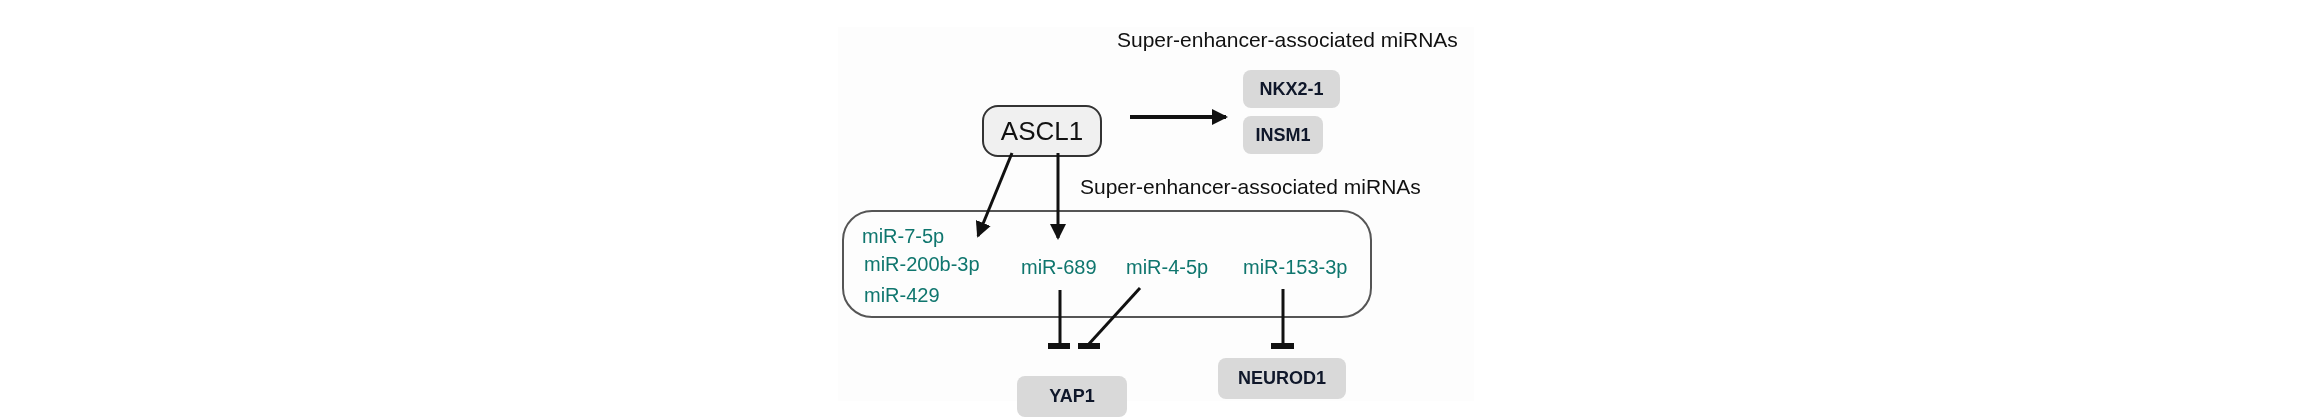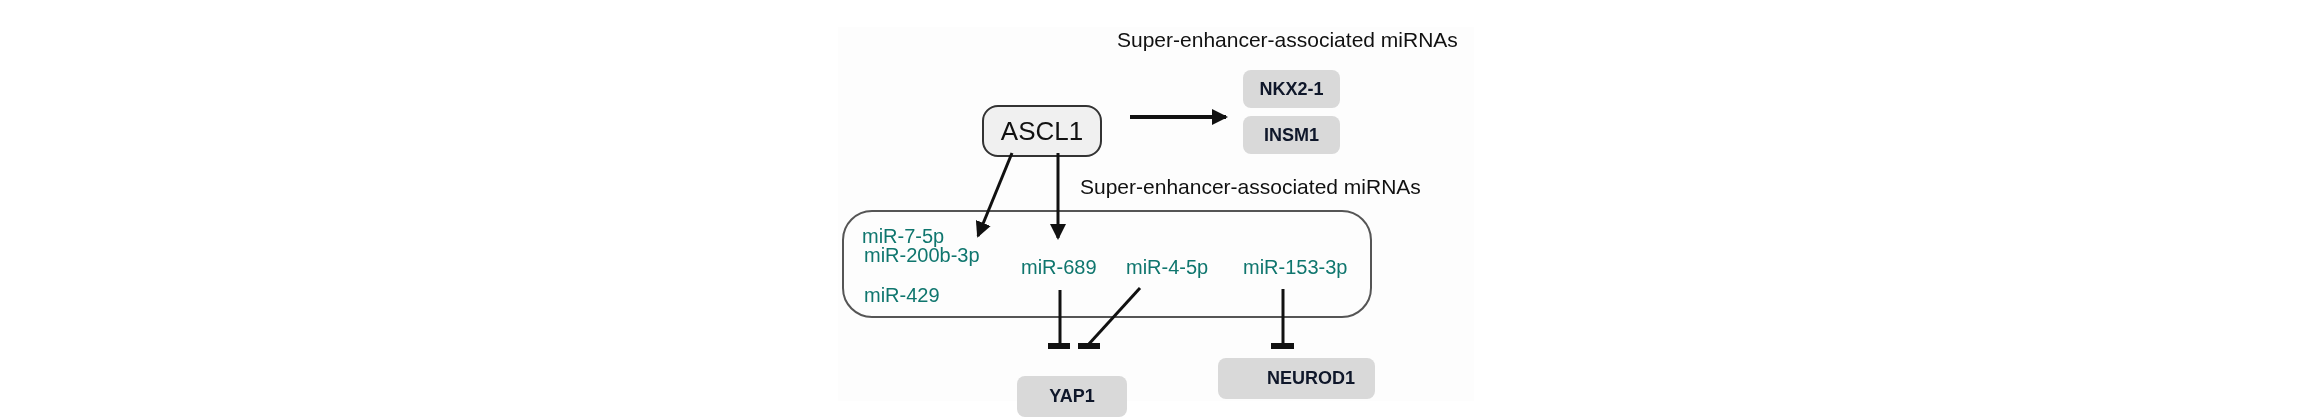--- a/index.html
+++ b/index.html
@@ -22,35 +22,35 @@
 </head>
 <body>
 
 <div class="panel"></div>
 
 <div class="label" style="left:1117px; top:28px;">Super-enhancer-associated miRNAs</div>
 
 <div class="tf-box">ASCL1</div>
 
 <div class="gene-box" style="left:1243px; top:70px; width:97px; height:38px;">NKX2-1</div>
-<div class="gene-box" style="left:1243px; top:116px; width:97px; height:38px;">INSM1</div>
+<div class="gene-box" style="left:1243px; top:116px; width:80px; height:38px;">INSM1</div>
 
 <div class="label" style="left:1080px; top:175px;">Super-enhancer-associated miRNAs</div>
 
 <div class="mirna-box"></div>
 
 <div class="mir" style="left:862px; top:225px;">miR-7-5p</div>
-<div class="mir" style="left:864px; top:244px;">miR-200b-3p</div>
+<div class="mir" style="left:864px; top:253px;">miR-200b-3p</div>
 <div class="mir" style="left:864px; top:284px;">miR-429</div>
 <div class="mir" style="left:1021px; top:256px;">miR-689</div>
 <div class="mir" style="left:1126px; top:256px;">miR-4-5p</div>
 <div class="mir" style="left:1243px; top:256px;">miR-153-3p</div>
 
 <div class="gene-box" style="left:1017px; top:376px; width:110px; height:41px;">YAP1</div>
-<div class="gene-box" style="left:1218px; top:358px; width:128px; height:41px;padding-left:29px;">NEUROD1</div>
+<div class="gene-box" style="left:1218px; top:358px; width:128px; height:41px;">NEUROD1</div>
 
 <svg class="arrows" viewBox="0 0 2308 420">
   <defs>
     <marker id="arrowhead" markerWidth="10" markerHeight="10" refX="8" refY="5" orient="auto" markerUnits="userSpaceOnUse">
       <path d="M0,0 L10,5 L0,10 z" fill="#111"></path>
     </marker>
     <marker id="arrowhead-big" markerWidth="16" markerHeight="16" refX="14" refY="8" orient="auto" markerUnits="userSpaceOnUse">
       <path d="M0,0 L16,8 L0,16 z" fill="#111"></path>
     </marker>
   </defs>

